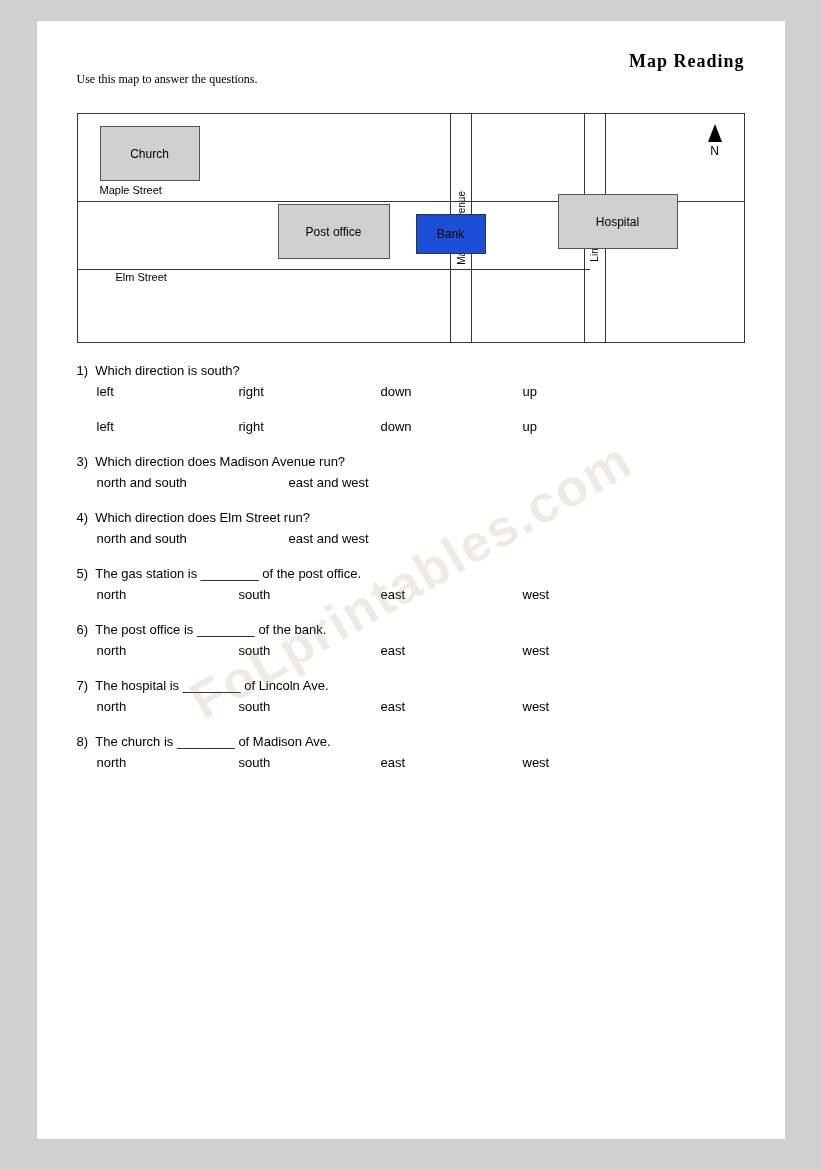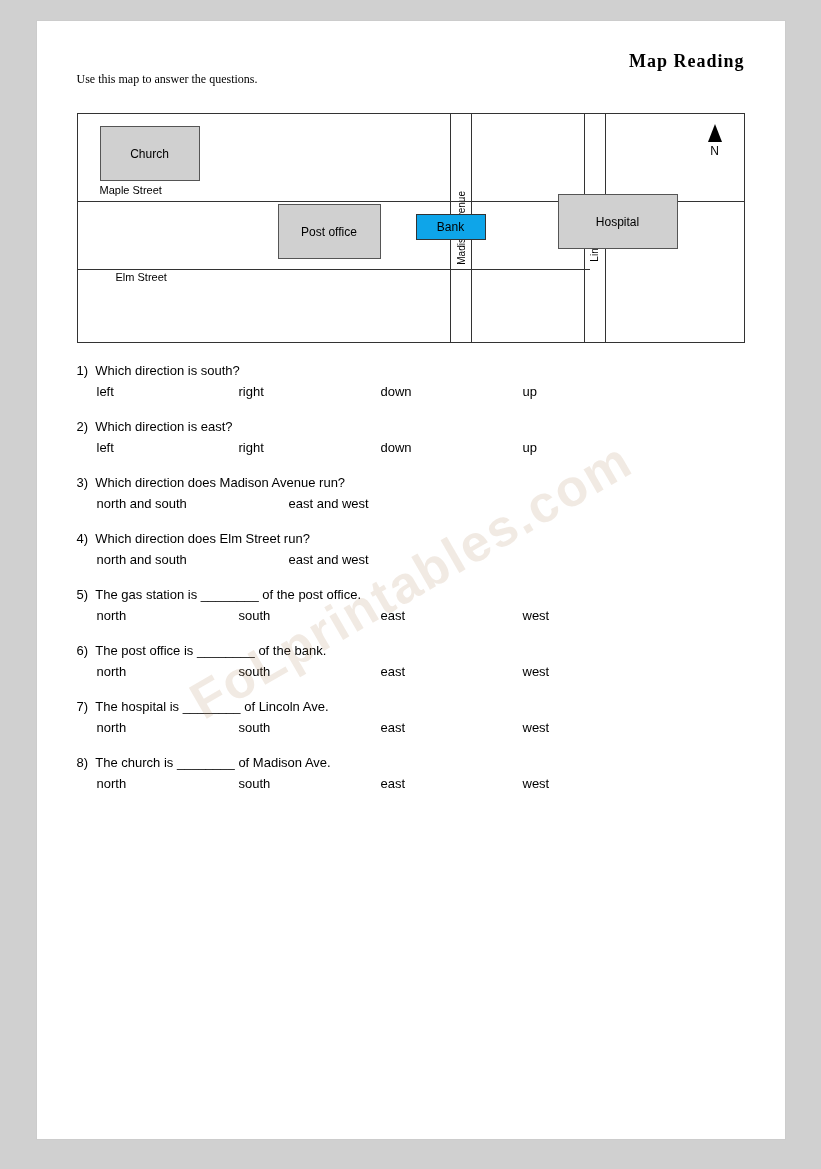--- a/index.html
+++ b/index.html
@@ -127,29 +127,29 @@
       left: 155px;
       top: 12px;
       width: 130px;
       height: 50px;
       background: #fff;
       border: 1px solid #333;
     }
     .post-office {
       left: 200px;
       top: 90px;
-      width: 103px;
+      width: 112px;
       height: 55px;
     }
     .bank {
       left: 338px;
       top: 100px;
       width: 70px;
-      height: 26px;
-      background: #0ea5e9;
+      height: 40px;
+      background: #1d4ed8;
       border: 1px solid #333;
     }
     .hospital {
       left: 480px;
       top: 80px;
       width: 120px;
       height: 55px;
     }
 
     
@@ -271,24 +271,20 @@
       </div>
       <div class="answer-row">
         <span class="answer-option">left</span>
         <span class="answer-option">right</span>
         <span class="answer-option">down</span>
         <span class="answer-option">up</span>
       </div>
     </div>
 
     <div class="question-block">
-      <div class="question-text">
-        <span>2)</span>
-        &nbsp;<span>Which direction is east?</span>
-      </div>
       <div class="answer-row">
         <span class="answer-option">left</span>
         <span class="answer-option">right</span>
         <span class="answer-option">down</span>
         <span class="answer-option">up</span>
       </div>
     </div>
 
     <div class="question-block">
       <div class="question-text">

